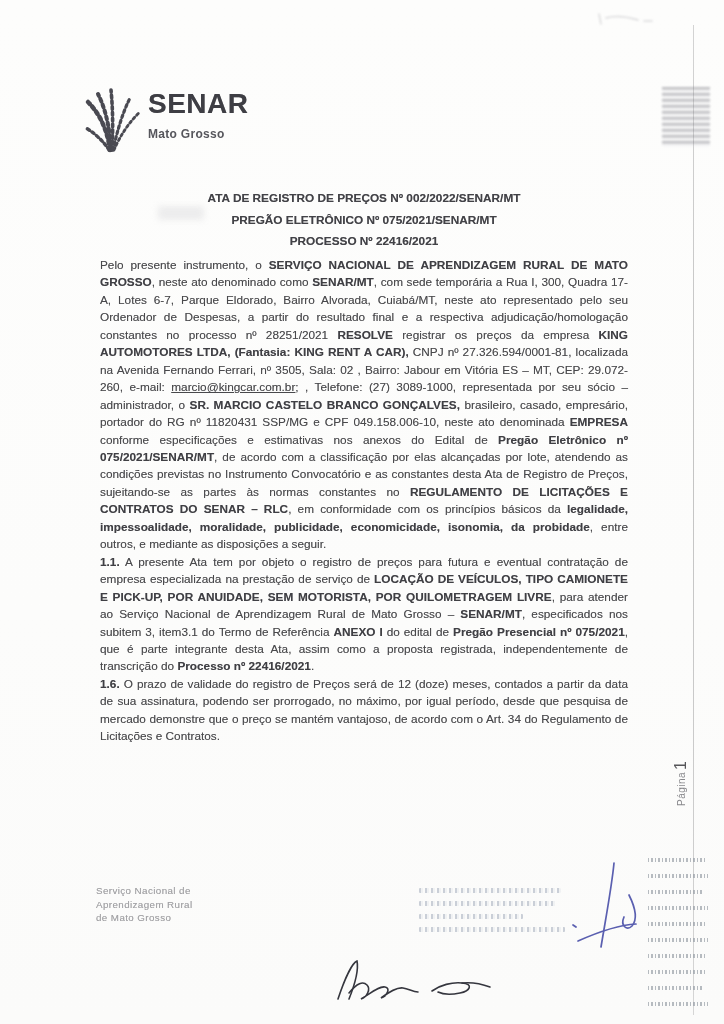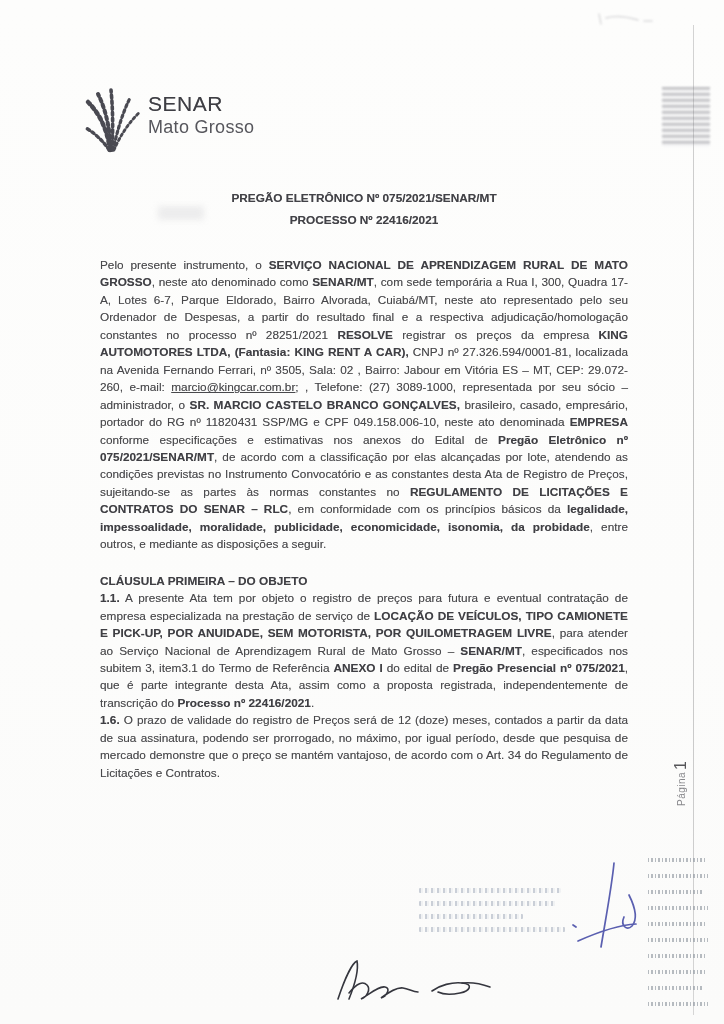--- a/index.html
+++ b/index.html
@@ -11,27 +11,27 @@
     overflow: hidden;
     font-family: "Liberation Sans", sans-serif;
     color: #49494c;
   }
 
   
   .logo { position: absolute; left: 80px; top: 86px; display: flex; align-items: flex-start; }
   .logo-icon { width: 64px; height: 72px; }
   .logo-text { margin-left: 4px; margin-top: 4px; }
   .logo-brand {
-    font-size: 21px; font-weight: 400; color: #3e3e44;
+    font-size: 28px; font-weight: 700; color: #3e3e44;
     letter-spacing: 0.5px; line-height: 28px;
     text-shadow: 0 0 0.6px rgba(62,62,68,.5);
   }
   .logo-region {
-    font-size: 18px; color: #56565c; letter-spacing: 0.3px;
-    line-height: 17px; margin-top: 1px;
+    font-size: 12px; color: #56565c; letter-spacing: 0.3px;
+    line-height: 17px; margin-top: 8px; font-weight: bold;
   }
 
   
   .title-block {
     position: absolute; left: 100px; top: 188px; width: 528px;
     text-align: center; font-size: 11.8px; font-weight: 700;
     line-height: 21.5px; color: #424247;
     text-shadow: 0 0 0.5px rgba(66,66,71,.5);
   }
   .title-smudge {
@@ -119,38 +119,43 @@
     </svg>
     <div class="logo-text">
       <div class="logo-brand">SENAR</div>
       <div class="logo-region">Mato Grosso</div>
     </div>
   </div>
 
   <div class="title-smudge"></div>
 
   <div class="title-block">
+    <div>ATA DE REGISTRO DE PREÇOS Nº 002/2022/SENAR/MT</div>
     <div>PREGÃO ELETRÔNICO Nº 075/2021/SENAR/MT</div>
     <div>PROCESSO Nº 22416/2021</div>
   </div>
 
   <div class="content">
     <p><span>Pelo presente instrumento, o </span><span class="b">SERVIÇO NACIONAL DE APRENDIZAGEM RURAL DE MATO GROSSO</span><span>, neste ato denominado como </span><span class="b">SENAR/MT</span><span>, com sede temporária a Rua I, 300, Quadra 17-A, Lotes 6-7, Parque Eldorado, Bairro Alvorada, Cuiabá/MT, neste ato representado pelo seu Ordenador de Despesas, a partir do resultado final e a respectiva adjudicação/homologação constantes no processo nº 28251/2021 </span><span class="b">RESOLVE</span><span> registrar os preços da empresa </span><span class="b">KING AUTOMOTORES LTDA, (Fantasia: KING RENT A CAR),</span><span> CNPJ nº 27.326.594/0001-81, localizada na Avenida Fernando Ferrari, nº 3505, Sala: 02 , Bairro: Jabour em Vitória ES – MT, CEP: 29.072-260, e-mail: </span><span class="u">marcio@kingcar.com.br</span><span>;  , Telefone: (27) 3089-1000, representada por seu sócio –administrador, o </span><span class="b">SR. MARCIO CASTELO BRANCO GONÇALVES,</span><span> brasileiro, casado, empresário, portador do RG nº 11820431 SSP/MG e CPF 049.158.006-10, neste ato denominada </span><span class="b">EMPRESA</span><span> conforme especificações e estimativas nos anexos do Edital de </span><span class="b">Pregão Eletrônico nº 075/2021/SENAR/MT</span><span>, de acordo com a classificação por elas alcançadas por lote, atendendo as condições previstas no Instrumento Convocatório e as constantes desta Ata de Registro de Preços, sujeitando-se as partes às normas constantes no </span><span class="b">REGULAMENTO DE LICITAÇÕES E CONTRATOS DO SENAR – RLC</span><span>, em conformidade com os princípios básicos da </span><span class="b">legalidade, impessoalidade, moralidade, publicidade, economicidade, isonomia, da probidade</span><span>, entre outros, e mediante as disposições a seguir.</span></p>
 
-    <h2 class="clause-heading">CLÁUSULA PRIMEIRA – DO OBJETO</h2>
     <p><span class="b">1.1.</span><span> A presente Ata tem por objeto o registro de preços para futura e eventual contratação de empresa especializada na prestação de serviço de </span><span class="b">LOCAÇÃO DE VEÍCULOS, TIPO CAMIONETE E PICK-UP, POR ANUIDADE, SEM MOTORISTA, POR QUILOMETRAGEM LIVRE</span><span>, para atender ao Serviço Nacional de Aprendizagem Rural de Mato Grosso – </span><span class="b">SENAR/MT</span><span>, especificados nos subitem 3,  item3.1 do Termo de Referência </span><span class="b">ANEXO I</span><span> do edital de </span><span class="b">Pregão Presencial nº 075/2021</span><span>, que é parte integrante desta Ata, assim como a proposta registrada, independentemente de transcrição do </span><span class="b">Processo nº 22416/2021</span><span>.</span></p>
 
     <p><span class="b">1.6.</span><span> O prazo de validade do registro de Preços será de 12 (doze) meses, contados a partir da data de sua assinatura, podendo ser prorrogado, no máximo, por igual período, desde que pesquisa de mercado demonstre que o preço se mantém vantajoso, de acordo com o Art. 34 do Regulamento de Licitações e Contratos.</span></p>
   </div>
 
   <div class="pagina">
     <span>Página</span>
     <span class="num">1</span>
   </div>
 
+  <div class="footer-org">
+    <div>Serviço Nacional de</div>
+    <div>Aprendizagem Rural</div>
+    <div>de Mato Grosso</div>
+  </div>
 
   <div class="footer-address">
     <div class="fa-line" style="width:142px"></div>
     <div class="fa-line" style="width:138px"></div>
     <div class="fa-line" style="width:104px"></div>
     <div class="fa-line" style="width:146px"></div>
   </div>
 
   <svg class="pen-mark" width="80" height="110" viewBox="0 0 80 110">
     <g fill="none" stroke="#5a5fb0" stroke-width="1.7" stroke-linecap="round">

